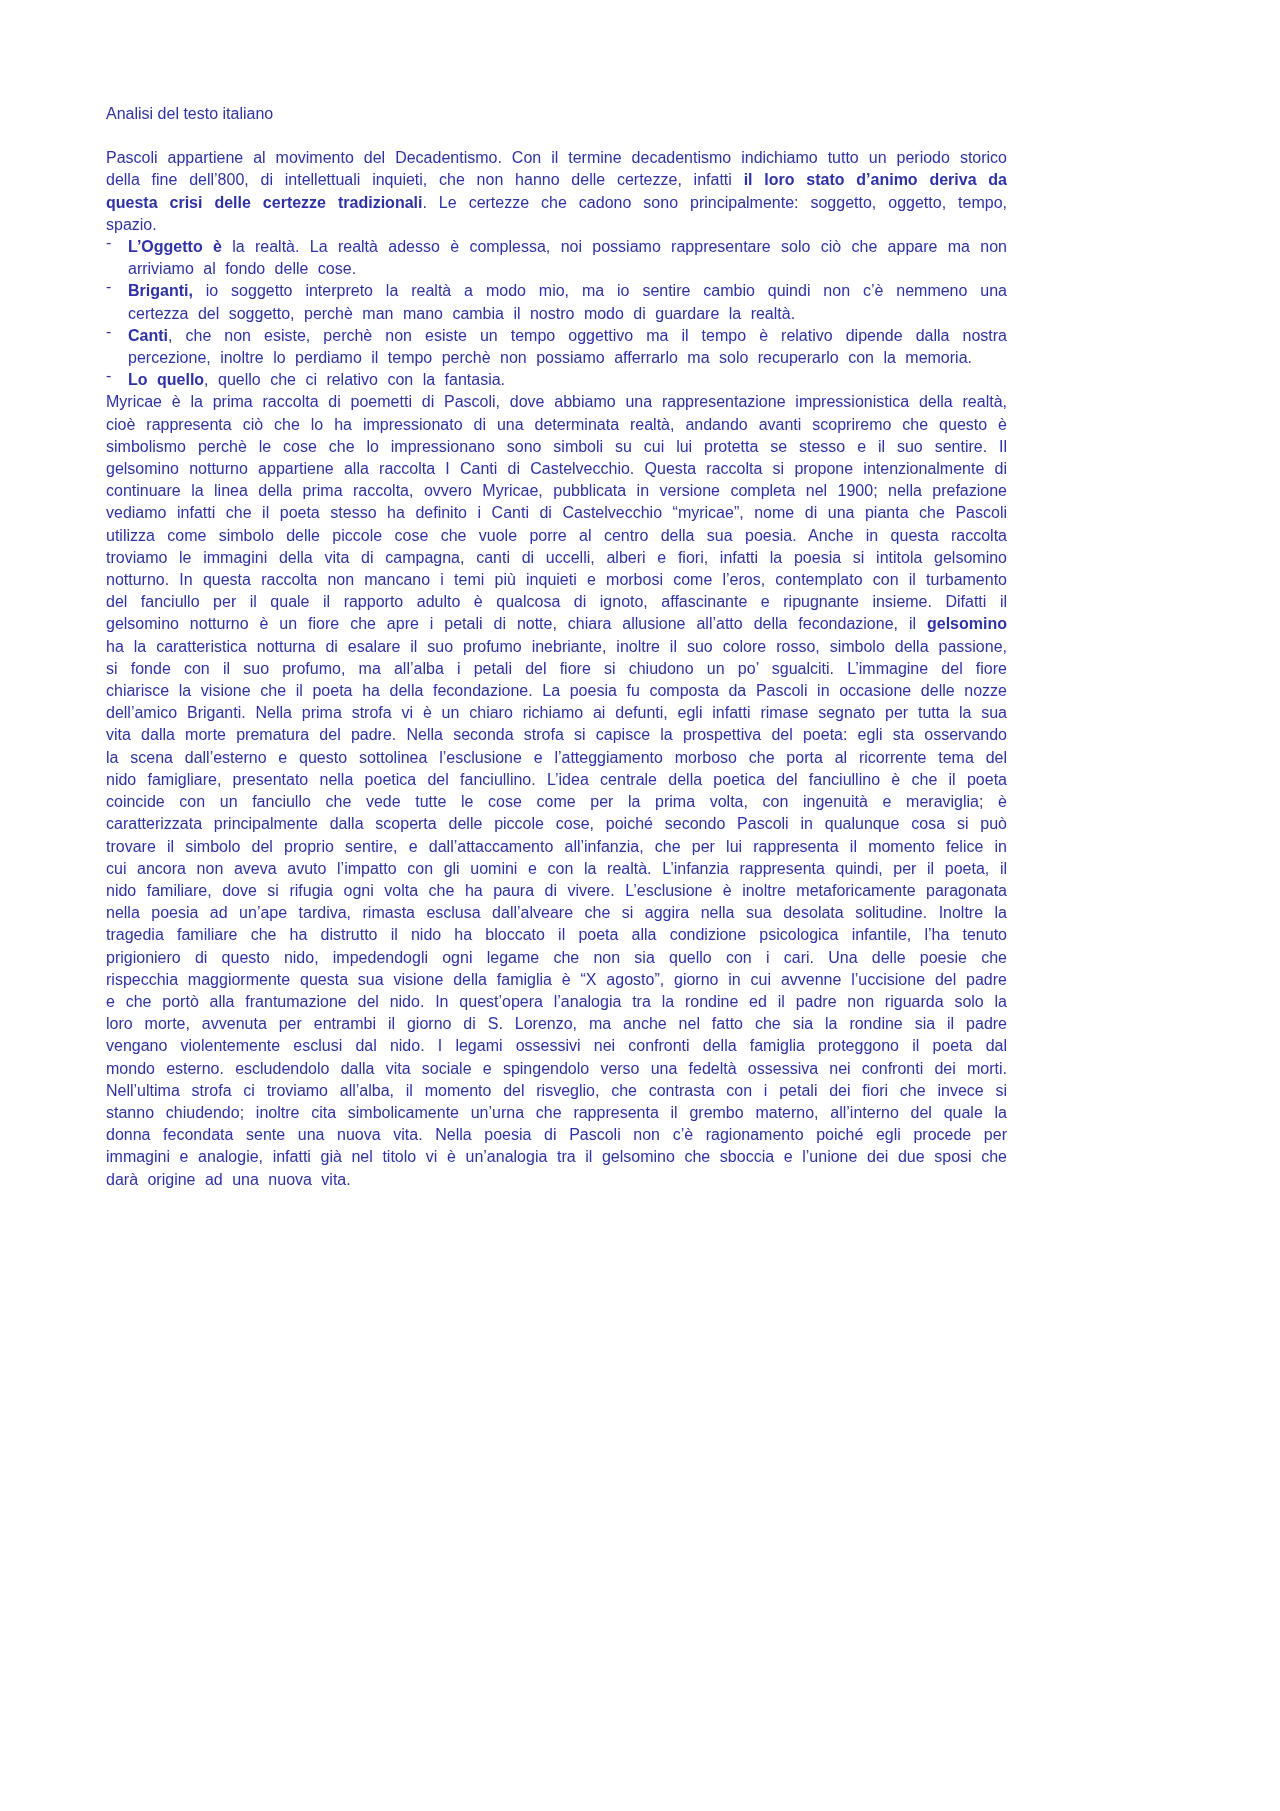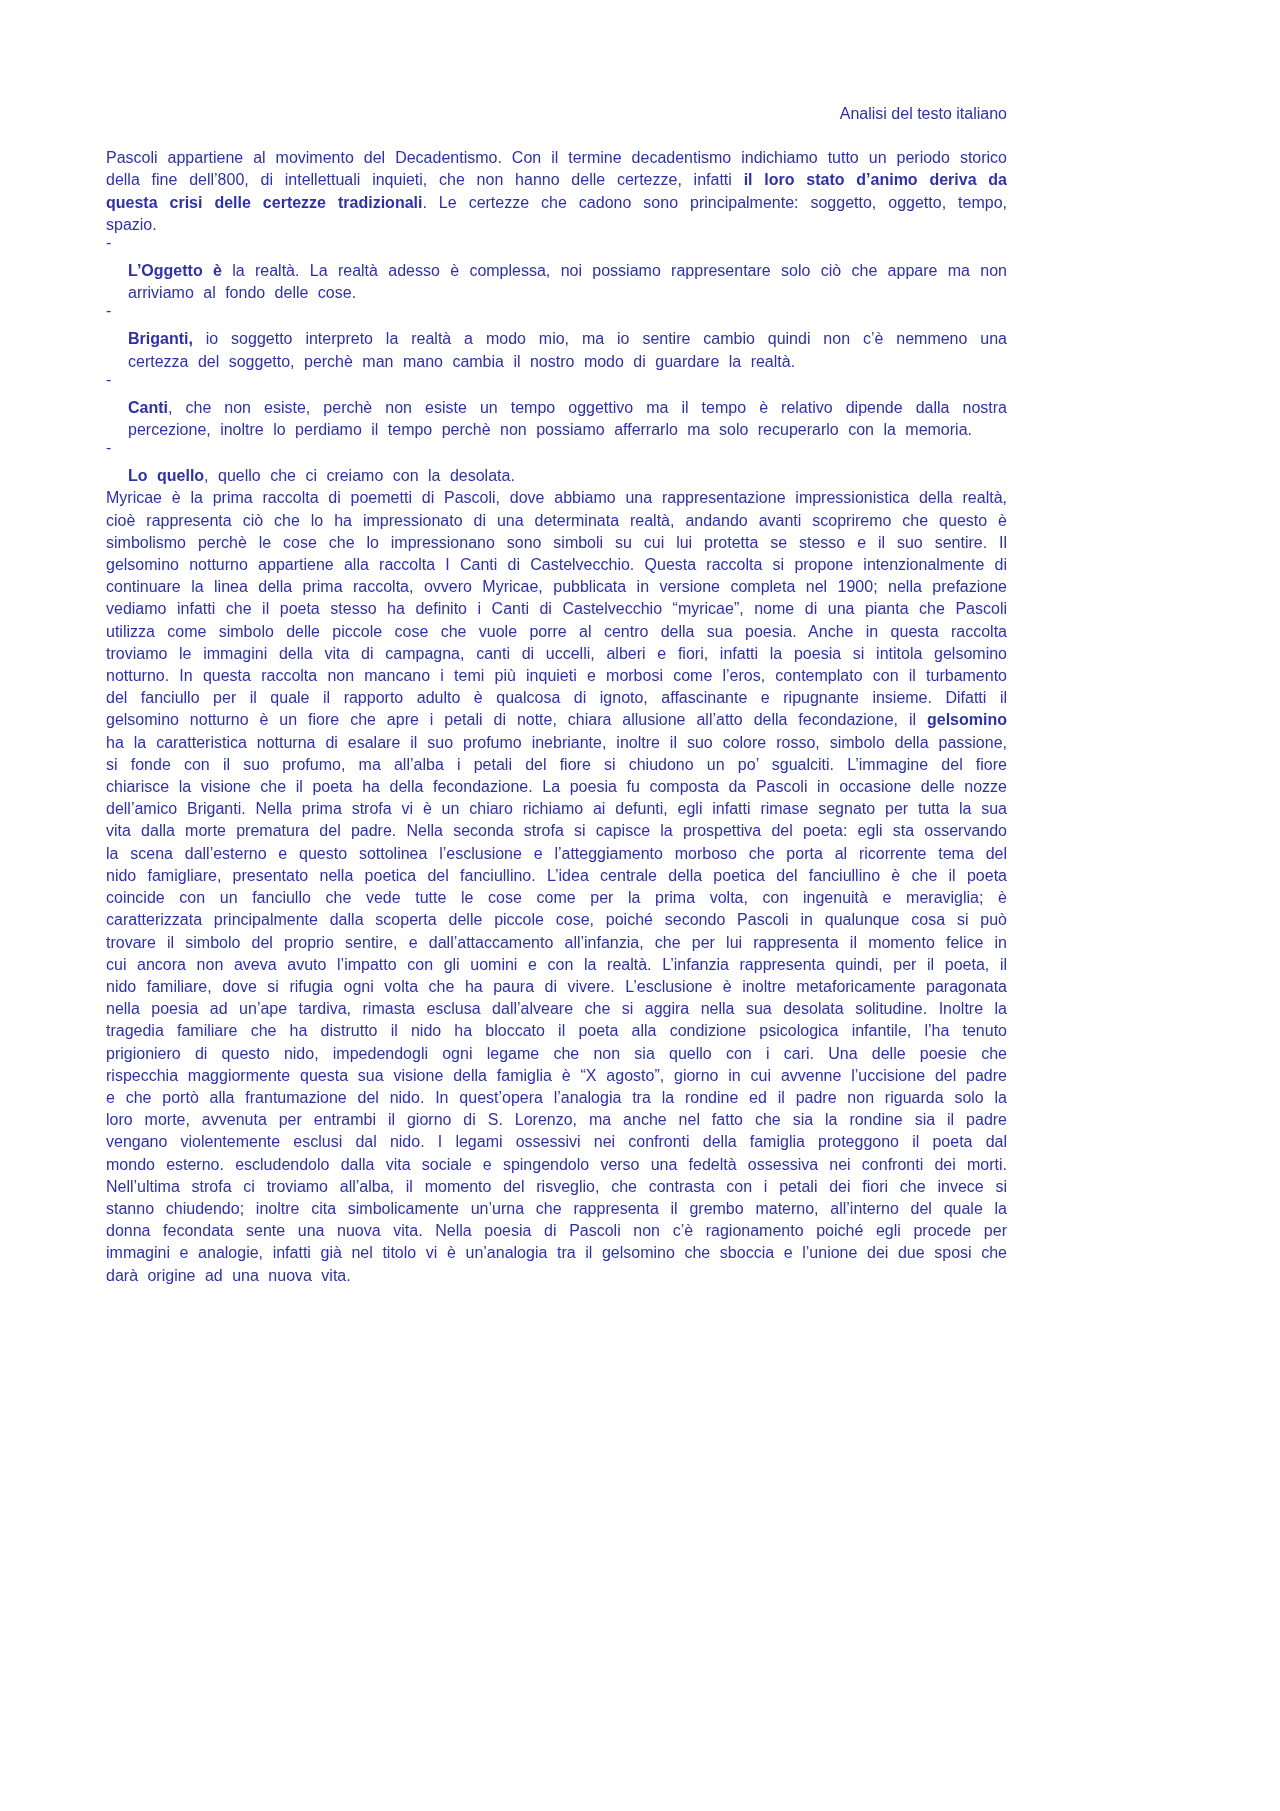--- a/index.html
+++ b/index.html
@@ -16,21 +16,21 @@
     left: 106px;
     top: 103px;
     width: 901px;
     color: #2e31a8;
     font-size: 16px;
     line-height: 22.2px;
   }
   .title {
     font-size: 16px;
     font-weight: normal;
-    text-align: right;
+    text-align: left;
     margin: 0 0 22px 0;
   }
   .para {
     text-align: justify;
     word-spacing: 5px;
   }
   .body-para {
   }
   .bullets {
     list-style: none;
@@ -44,21 +44,20 @@
   .bullet-marker {
     flex: 0 0 22px;
     width: 22px;
     position: relative;
     top: -4px;
   }
   .bullet-text {
     flex: 1;
     text-align: justify;
     word-spacing: 5px;
-    margin-top: 24px;
   }
   .b { font-weight: bold; }
 </style>
 </head>
 <body>
 
 <div class="page">
 
   <h1 class="title">Analisi del testo italiano</h1>
 
@@ -72,19 +71,19 @@
     <li class="bullet-item">
       <span class="bullet-marker">-</span>
       <span class="bullet-text"><span class="b">Briganti,</span><span> io soggetto interpreto la realtà a modo mio, ma io sentire cambio quindi non c’è nemmeno una certezza del soggetto, perchè man mano cambia il nostro modo di guardare la realtà.</span></span>
     </li>
     <li class="bullet-item">
       <span class="bullet-marker">-</span>
       <span class="bullet-text"><span class="b">Canti</span><span>, che non esiste, perchè non esiste un tempo oggettivo ma il tempo è relativo dipende dalla nostra percezione, inoltre lo perdiamo il tempo perchè non possiamo afferrarlo ma solo recuperarlo con la memoria.</span></span>
     </li>
     <li class="bullet-item">
       <span class="bullet-marker">-</span>
-      <span class="bullet-text"><span class="b">Lo quello</span><span>, quello che ci creiamo con la desolata.</span></span>
+      <span class="bullet-text"><span class="b">Lo quello</span><span>, quello che ci relativo con la fantasia.</span></span>
     </li>
   </ul>
 
   <p class="para body-para"><span>Myricae è la prima raccolta di poemetti di Pascoli, dove abbiamo una rappresentazione impressionistica della realtà, cioè rappresenta ciò che lo ha impressionato di una determinata realtà, andando avanti scopriremo che questo è simbolismo perchè le cose che lo impressionano sono simboli su cui lui protetta se stesso e il suo sentire. Il gelsomino notturno appartiene alla raccolta I Canti di Castelvecchio. Questa raccolta si propone intenzionalmente di continuare la linea della prima raccolta, ovvero Myricae, pubblicata in versione completa nel 1900; nella prefazione vediamo infatti che il poeta stesso ha definito i Canti di Castelvecchio “myricae”, nome di una pianta che Pascoli utilizza come simbolo delle piccole cose che vuole porre al centro della sua poesia. Anche in questa raccolta troviamo le immagini della vita di campagna, canti di uccelli, alberi e fiori, infatti la poesia si intitola gelsomino notturno. In questa raccolta non mancano i temi più inquieti e morbosi come l’eros, contemplato con il turbamento del fanciullo per il quale il rapporto adulto è qualcosa di ignoto, affascinante e ripugnante insieme. Difatti il gelsomino notturno è un fiore che apre i petali di notte, chiara allusione all’atto della fecondazione, il </span><span class="b">gelsomino</span><span> ha la caratteristica notturna di esalare il suo profumo inebriante, inoltre il suo colore rosso, simbolo della passione, si fonde con il suo profumo, ma all’alba i petali del fiore si chiudono un po’ sgualciti. L’immagine del fiore chiarisce la visione che il poeta ha della fecondazione. La poesia fu composta da Pascoli in occasione delle nozze dell’amico Briganti. Nella prima strofa vi è un chiaro richiamo ai defunti, egli infatti rimase segnato per tutta la sua vita dalla morte prematura del padre. Nella seconda strofa si capisce la prospettiva del poeta: egli sta osservando la scena dall’esterno e questo sottolinea l’esclusione e l’atteggiamento morboso che porta al ricorrente tema del nido famigliare, presentato nella poetica del fanciullino. L’idea centrale della poetica del fanciullino è che il poeta coincide con un fanciullo che vede tutte le cose come per la prima volta, con ingenuità e meraviglia; è caratterizzata principalmente dalla scoperta delle piccole cose, poiché secondo Pascoli in qualunque cosa si può trovare il simbolo del proprio sentire, e dall’attaccamento all’infanzia, che per lui rappresenta il momento felice in cui ancora non aveva avuto l’impatto con gli uomini e con la realtà. L’infanzia rappresenta quindi, per il poeta, il nido familiare, dove si rifugia ogni volta che ha paura di vivere. L’esclusione è inoltre metaforicamente paragonata nella poesia ad un’ape tardiva, rimasta esclusa dall’alveare che si aggira nella sua desolata solitudine. Inoltre la tragedia familiare che ha distrutto il nido ha bloccato il poeta alla condizione psicologica infantile, l’ha tenuto prigioniero di questo nido, impedendogli ogni legame che non sia quello con i cari. Una delle poesie che rispecchia maggiormente questa sua visione della famiglia è “X agosto”, giorno in cui avvenne l’uccisione del padre e che portò alla frantumazione del nido. In quest’opera l’analogia tra la rondine ed il padre non riguarda solo la loro morte, avvenuta per entrambi il giorno di S. Lorenzo, ma anche nel fatto che sia la rondine sia il padre vengano violentemente esclusi dal nido. I legami ossessivi nei confronti della famiglia proteggono il poeta dal mondo esterno. escludendolo dalla vita sociale e spingendolo verso una fedeltà ossessiva nei confronti dei morti. Nell’ultima strofa ci troviamo all’alba, il momento del risveglio, che contrasta con i petali dei fiori che invece si stanno chiudendo; inoltre cita simbolicamente un’urna che rappresenta il grembo materno, all’interno del quale la donna fecondata sente una nuova vita. Nella poesia di Pascoli non c’è ragionamento poiché egli procede per immagini e analogie, infatti già nel titolo vi è un’analogia tra il gelsomino che sboccia e l’unione dei due sposi che darà origine ad una nuova vita.</span></p>
 
 </div>
 
 </body></html>

